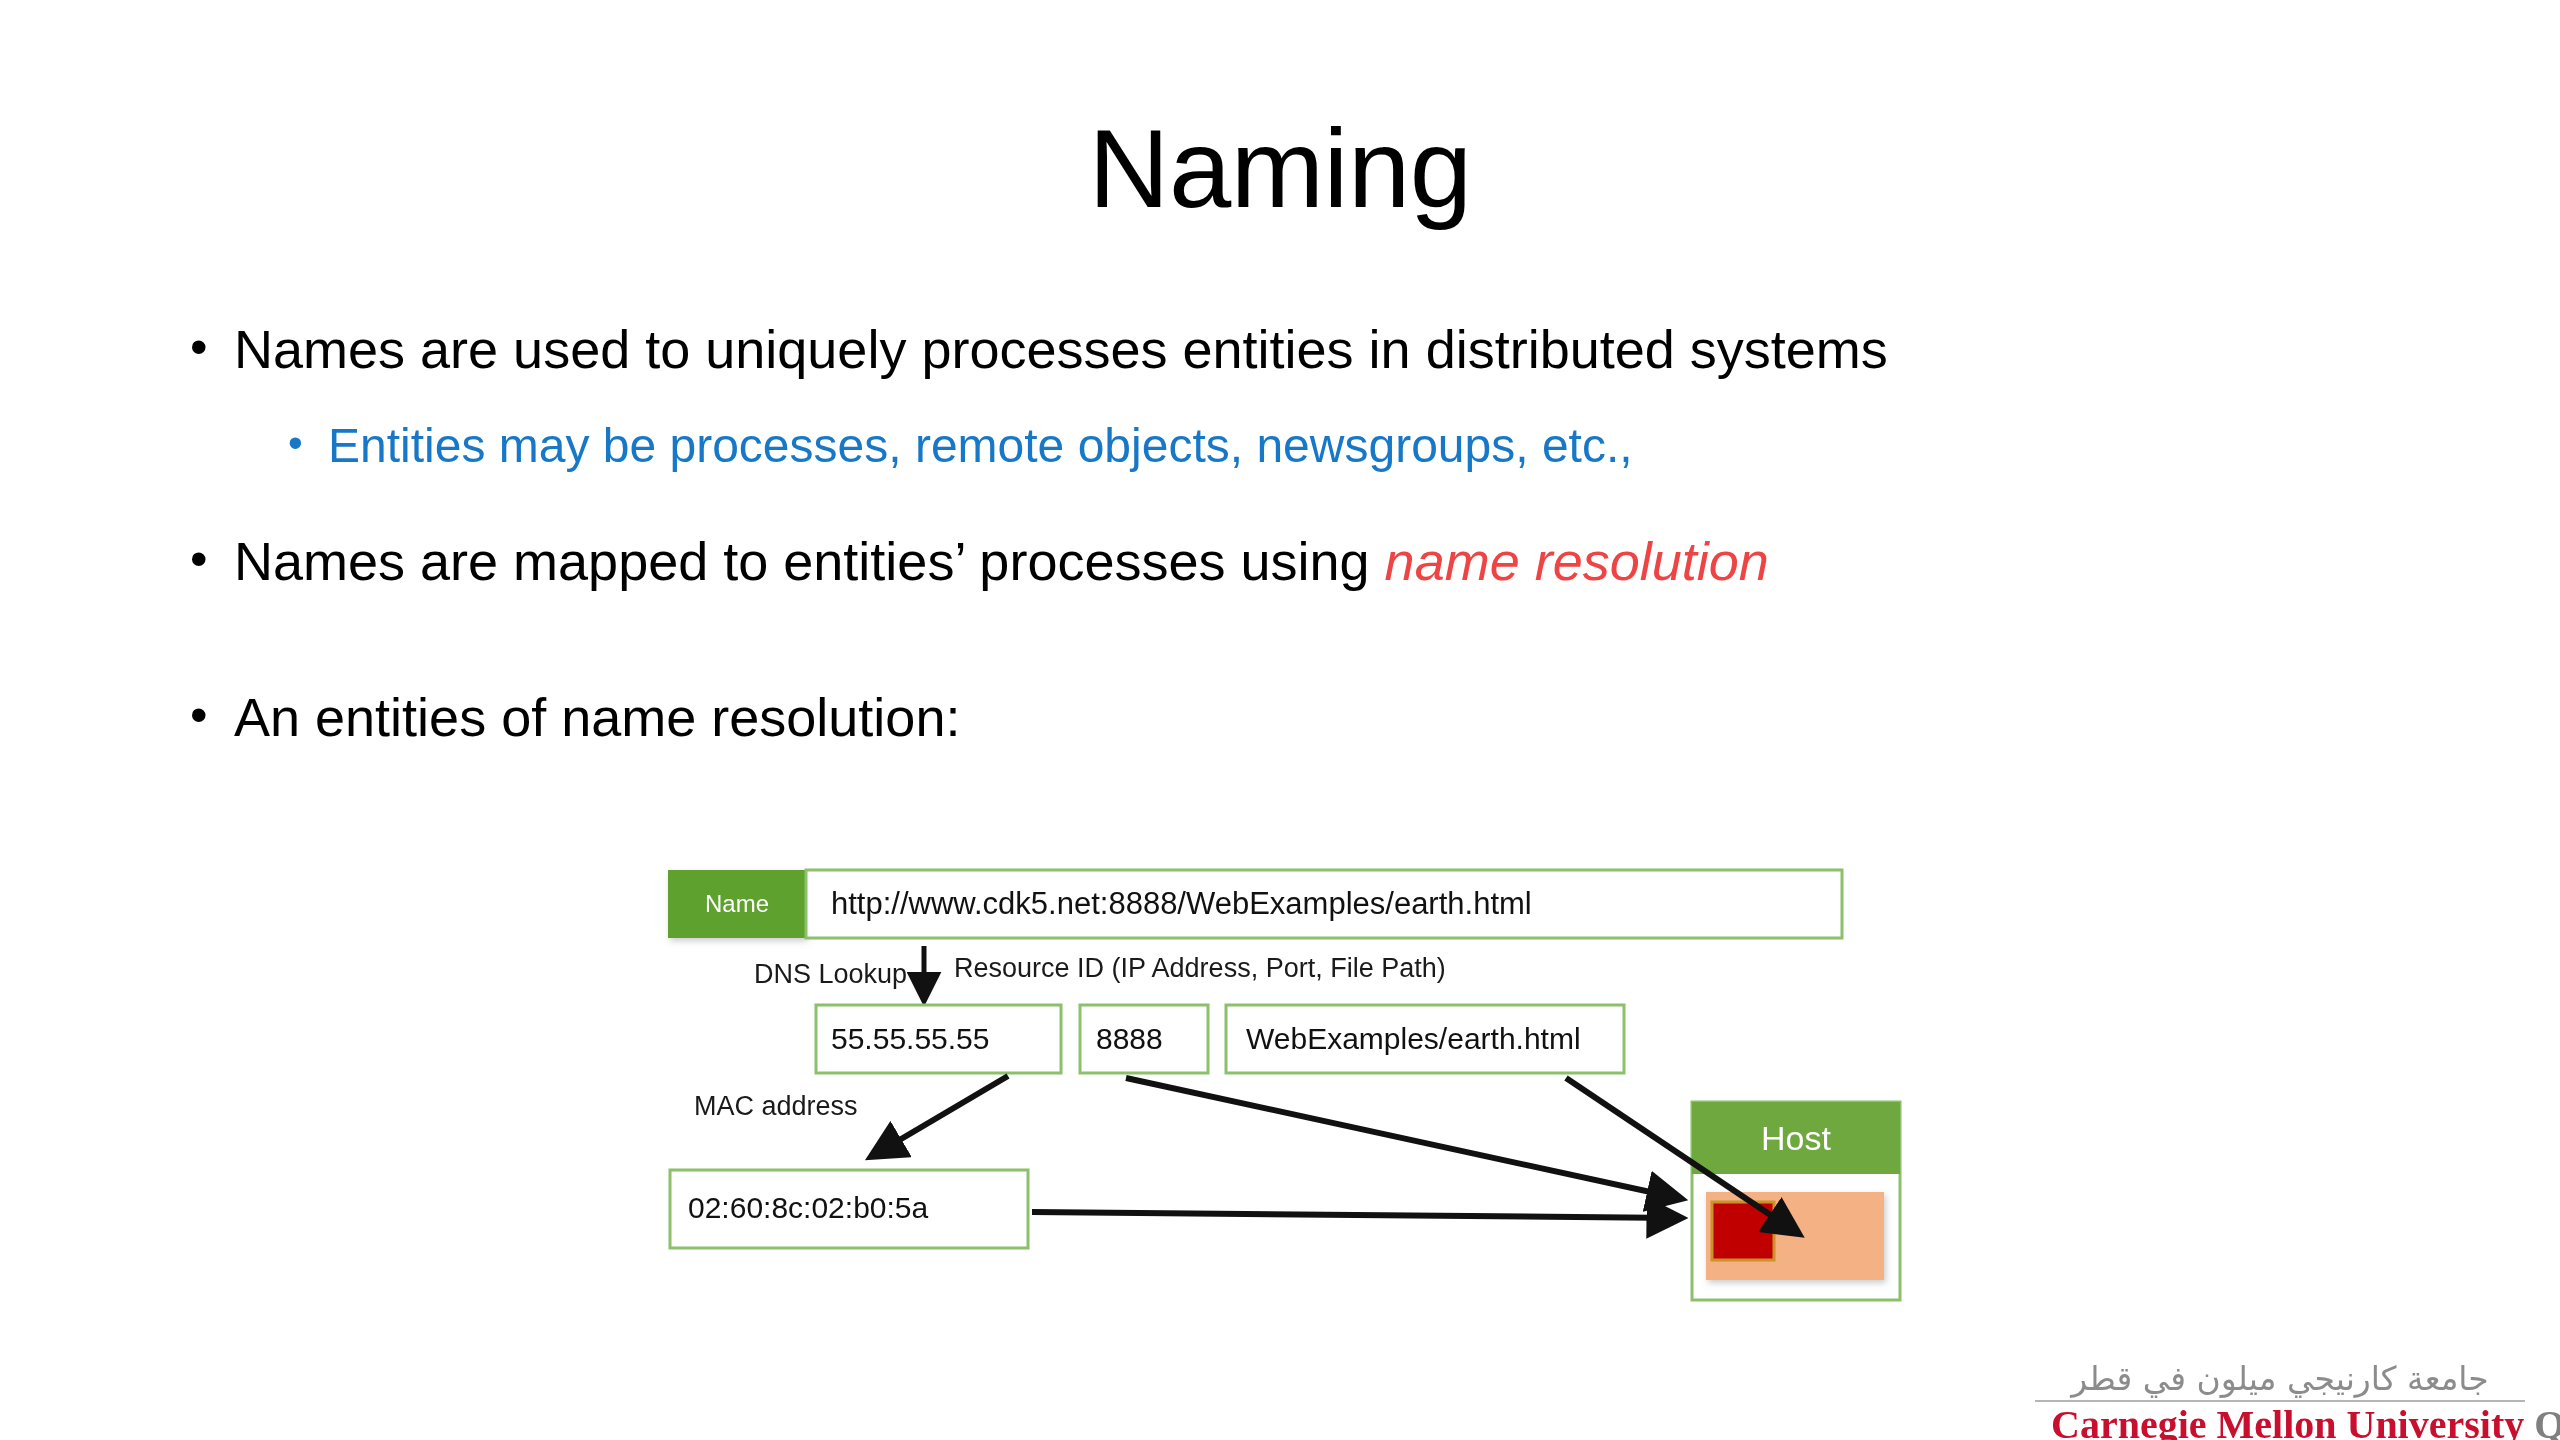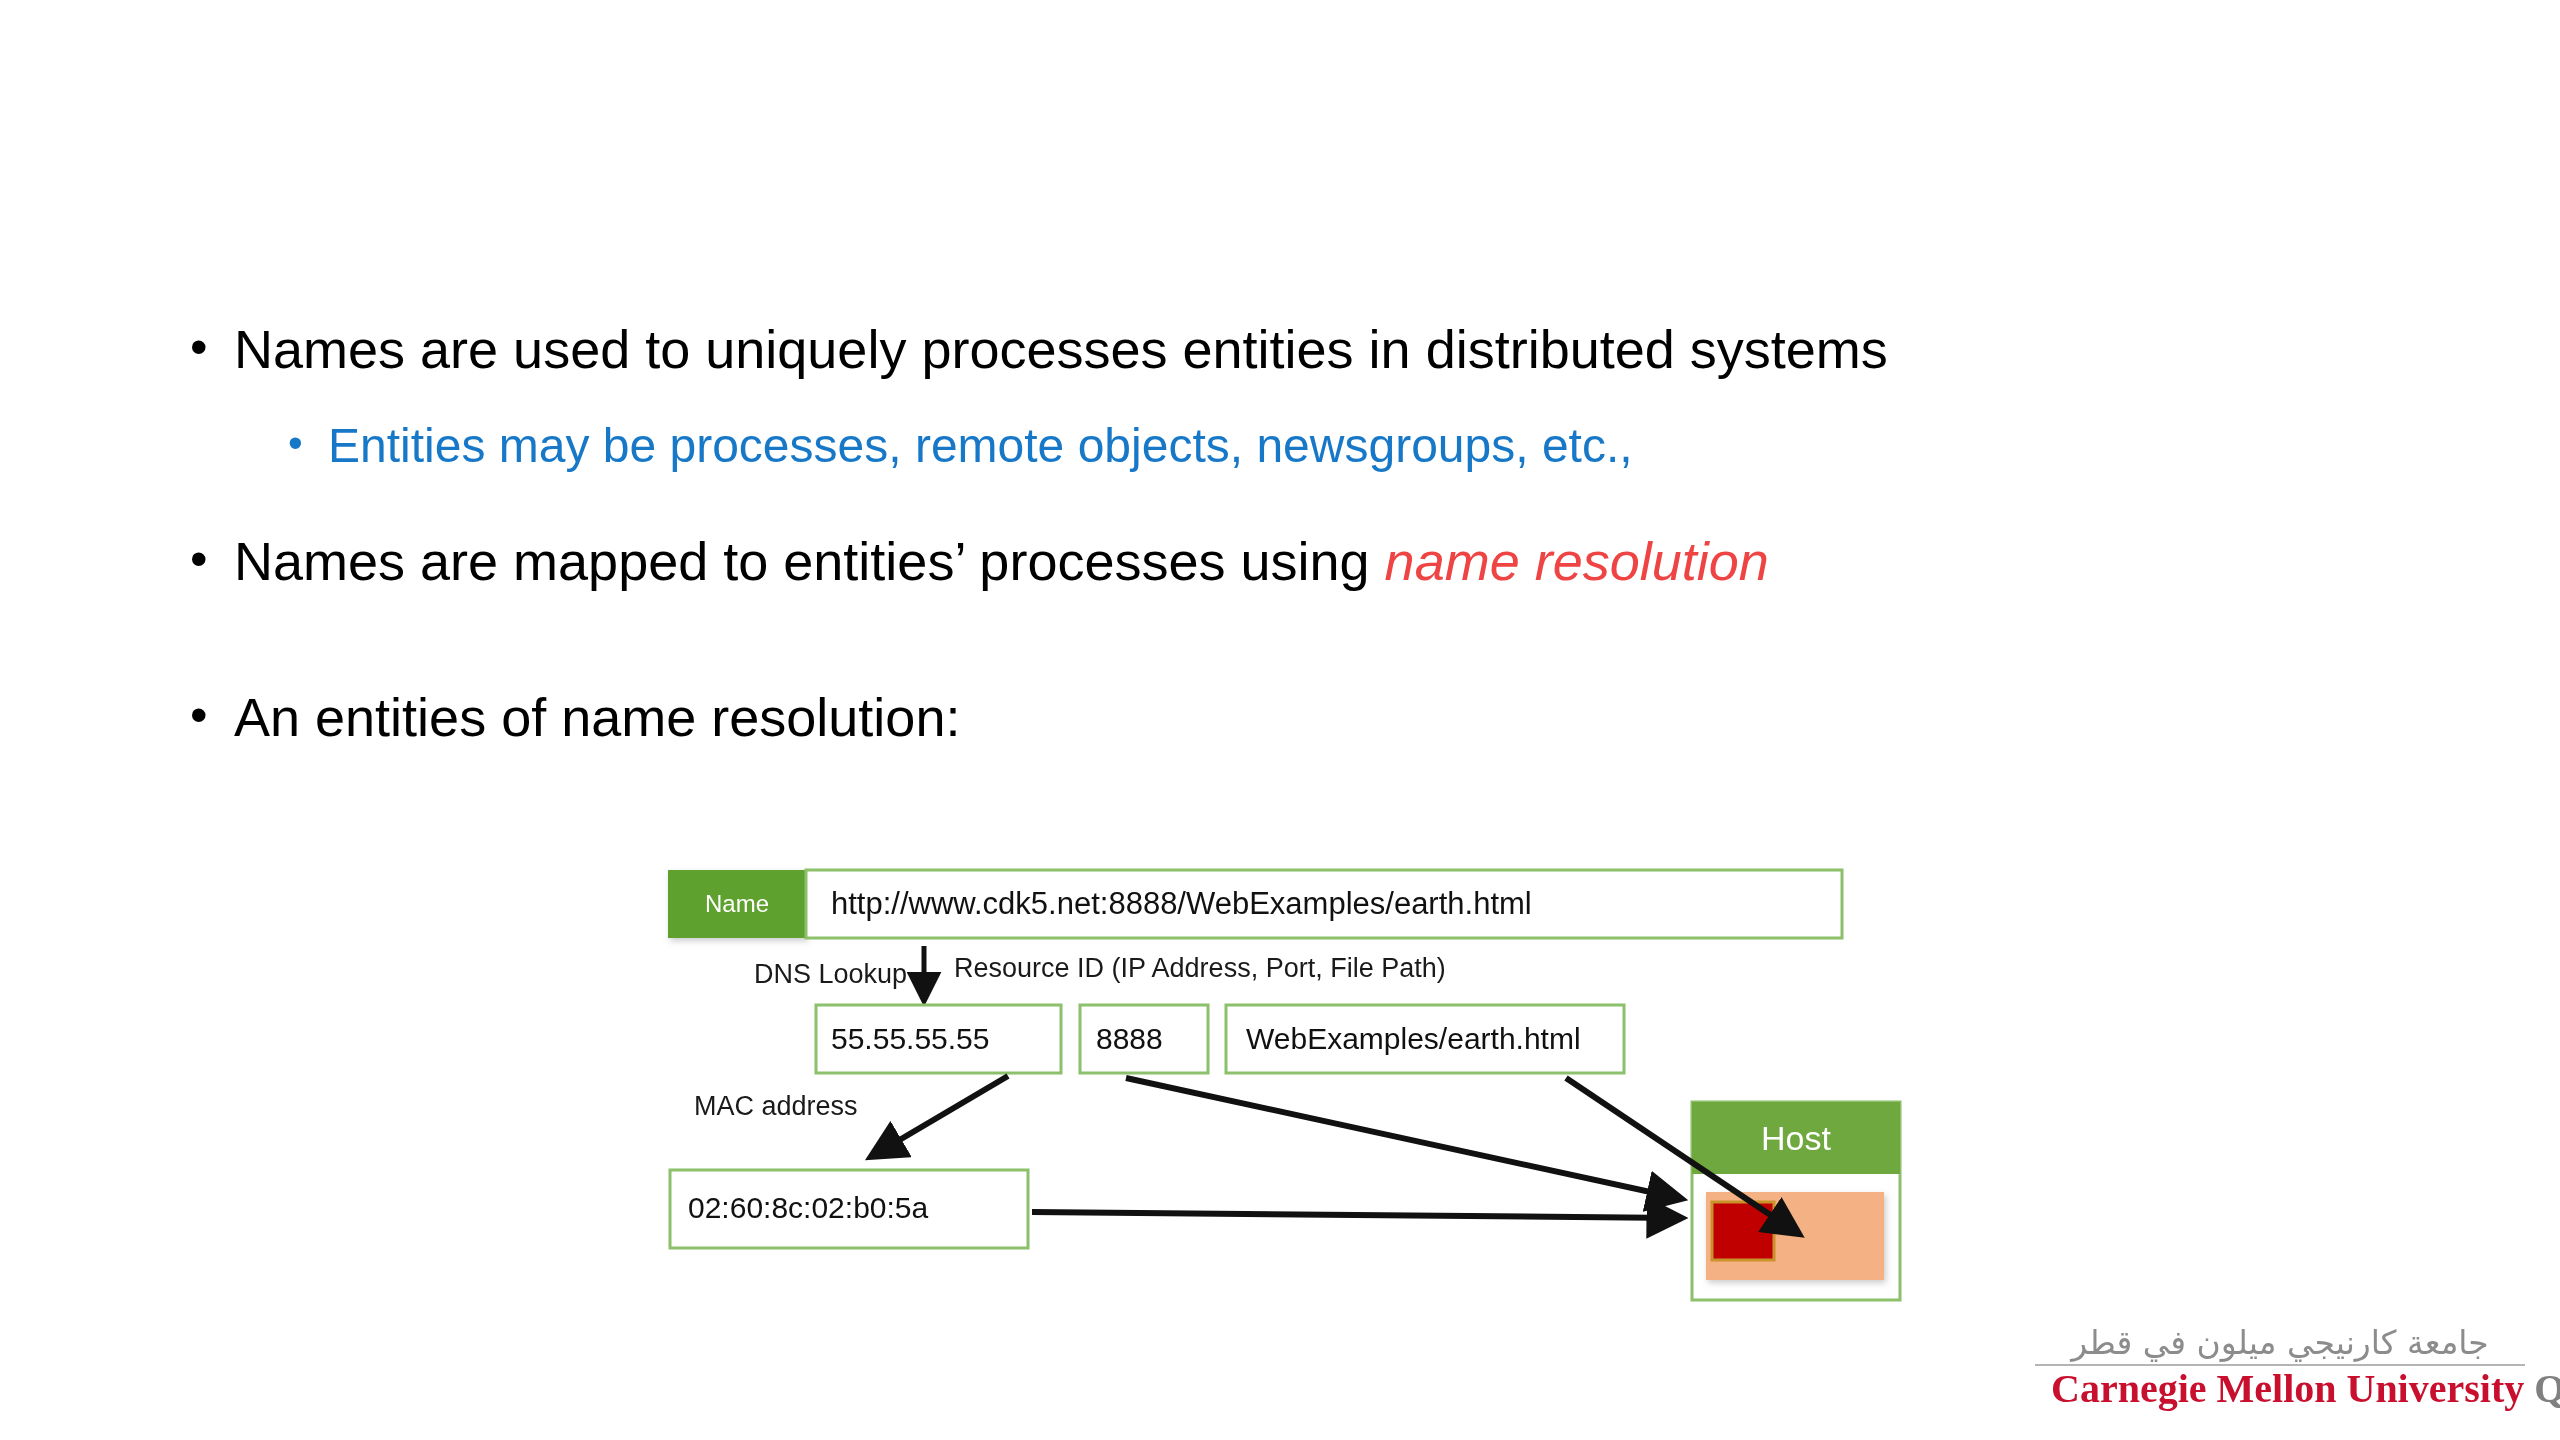--- a/index.html
+++ b/index.html
@@ -119,20 +119,21 @@
     text-align: center;
   }
   .logo-arabic {
     font-family: "DejaVu Sans", sans-serif;
     font-size: 33px;
     color: #8c8c8c;
     letter-spacing: 1px;
     direction: rtl;
     line-height: 1.1;
     white-space: nowrap;
+    margin-top: 36px;
   }
   .logo-rule {
     width: 490px;
     height: 2px;
     background: #b5b5b5;
     margin: 3px auto 2px auto;
   }
   .logo-en {
     font-family: "Liberation Serif", serif;
     font-weight: bold;
@@ -141,20 +142,21 @@
     white-space: nowrap;
   }
   .logo-cmu { color: #C8102E; margin-left: 21px; }
   .logo-qatar { color: #808080; }
 </style>
 </head>
 <body>
 
 <div class="slide">
 
+  <div class="slide-title">Naming</div>
 
   <div class="body-block">
 
     <div class="bullet-row lvl1">
       <span class="bullet-dot">•</span>
       <span class="bullet-text">Names are used to uniquely processes entities in distributed systems</span>
     </div>
 
     <div class="gap-sm"></div>
 

